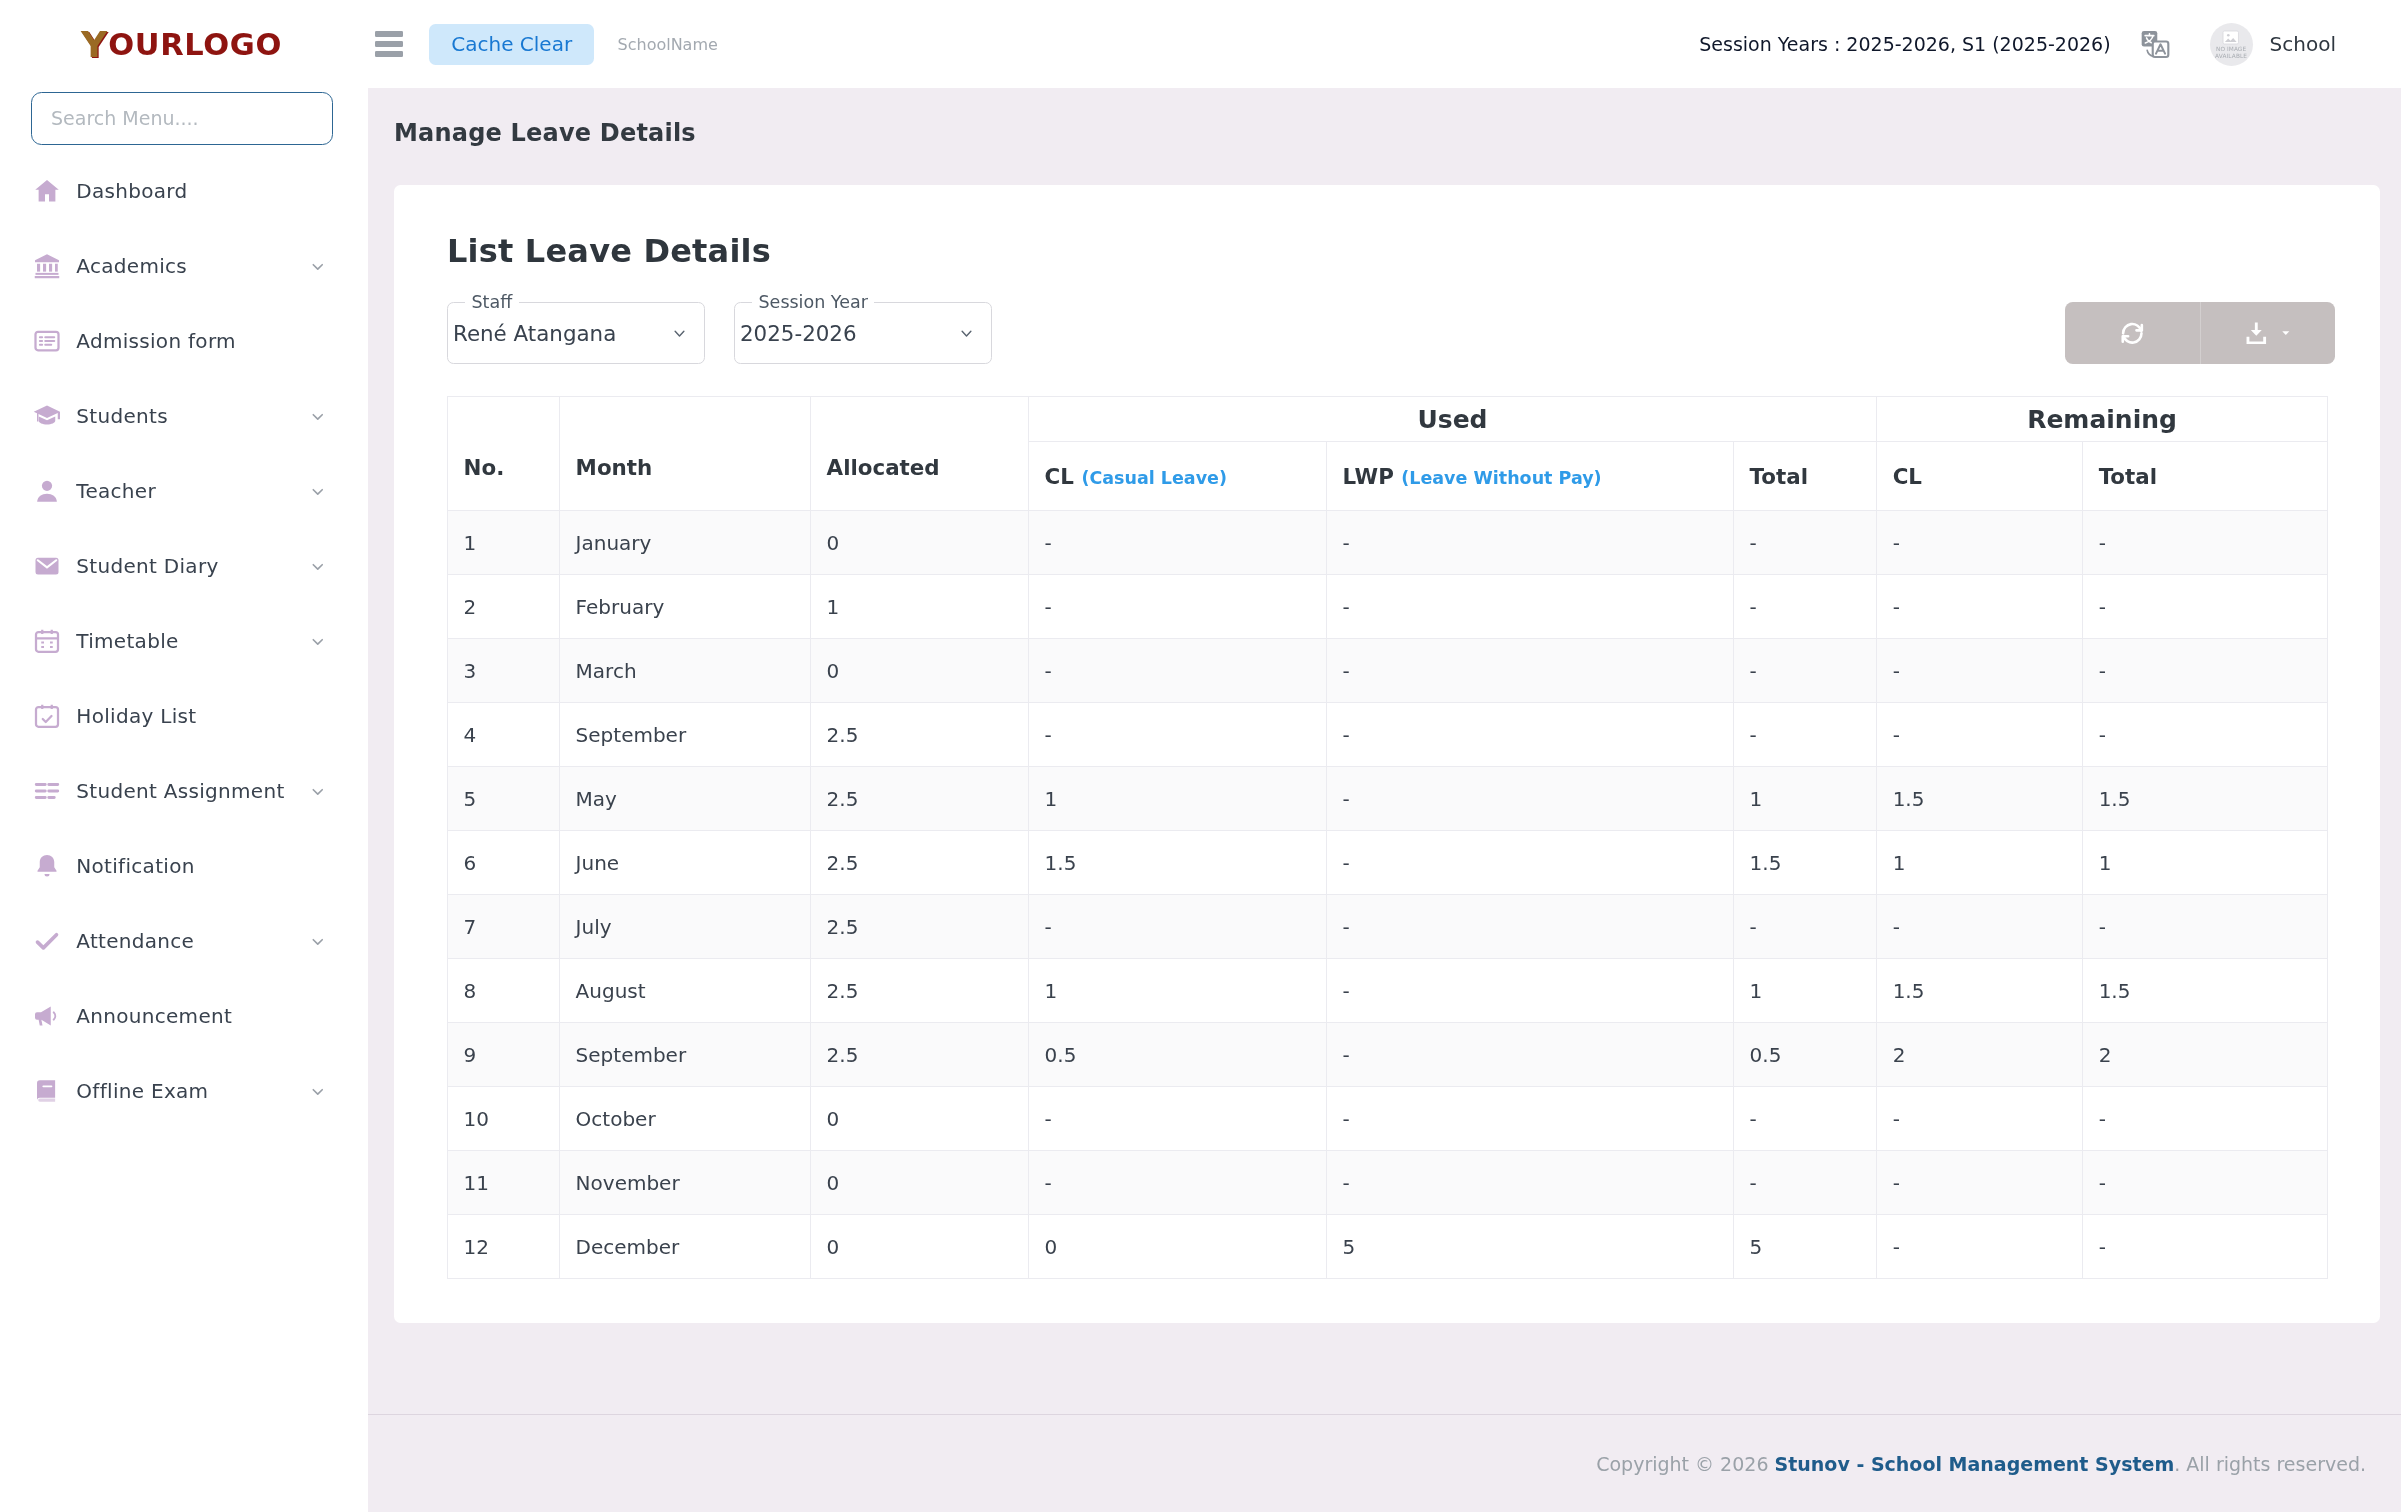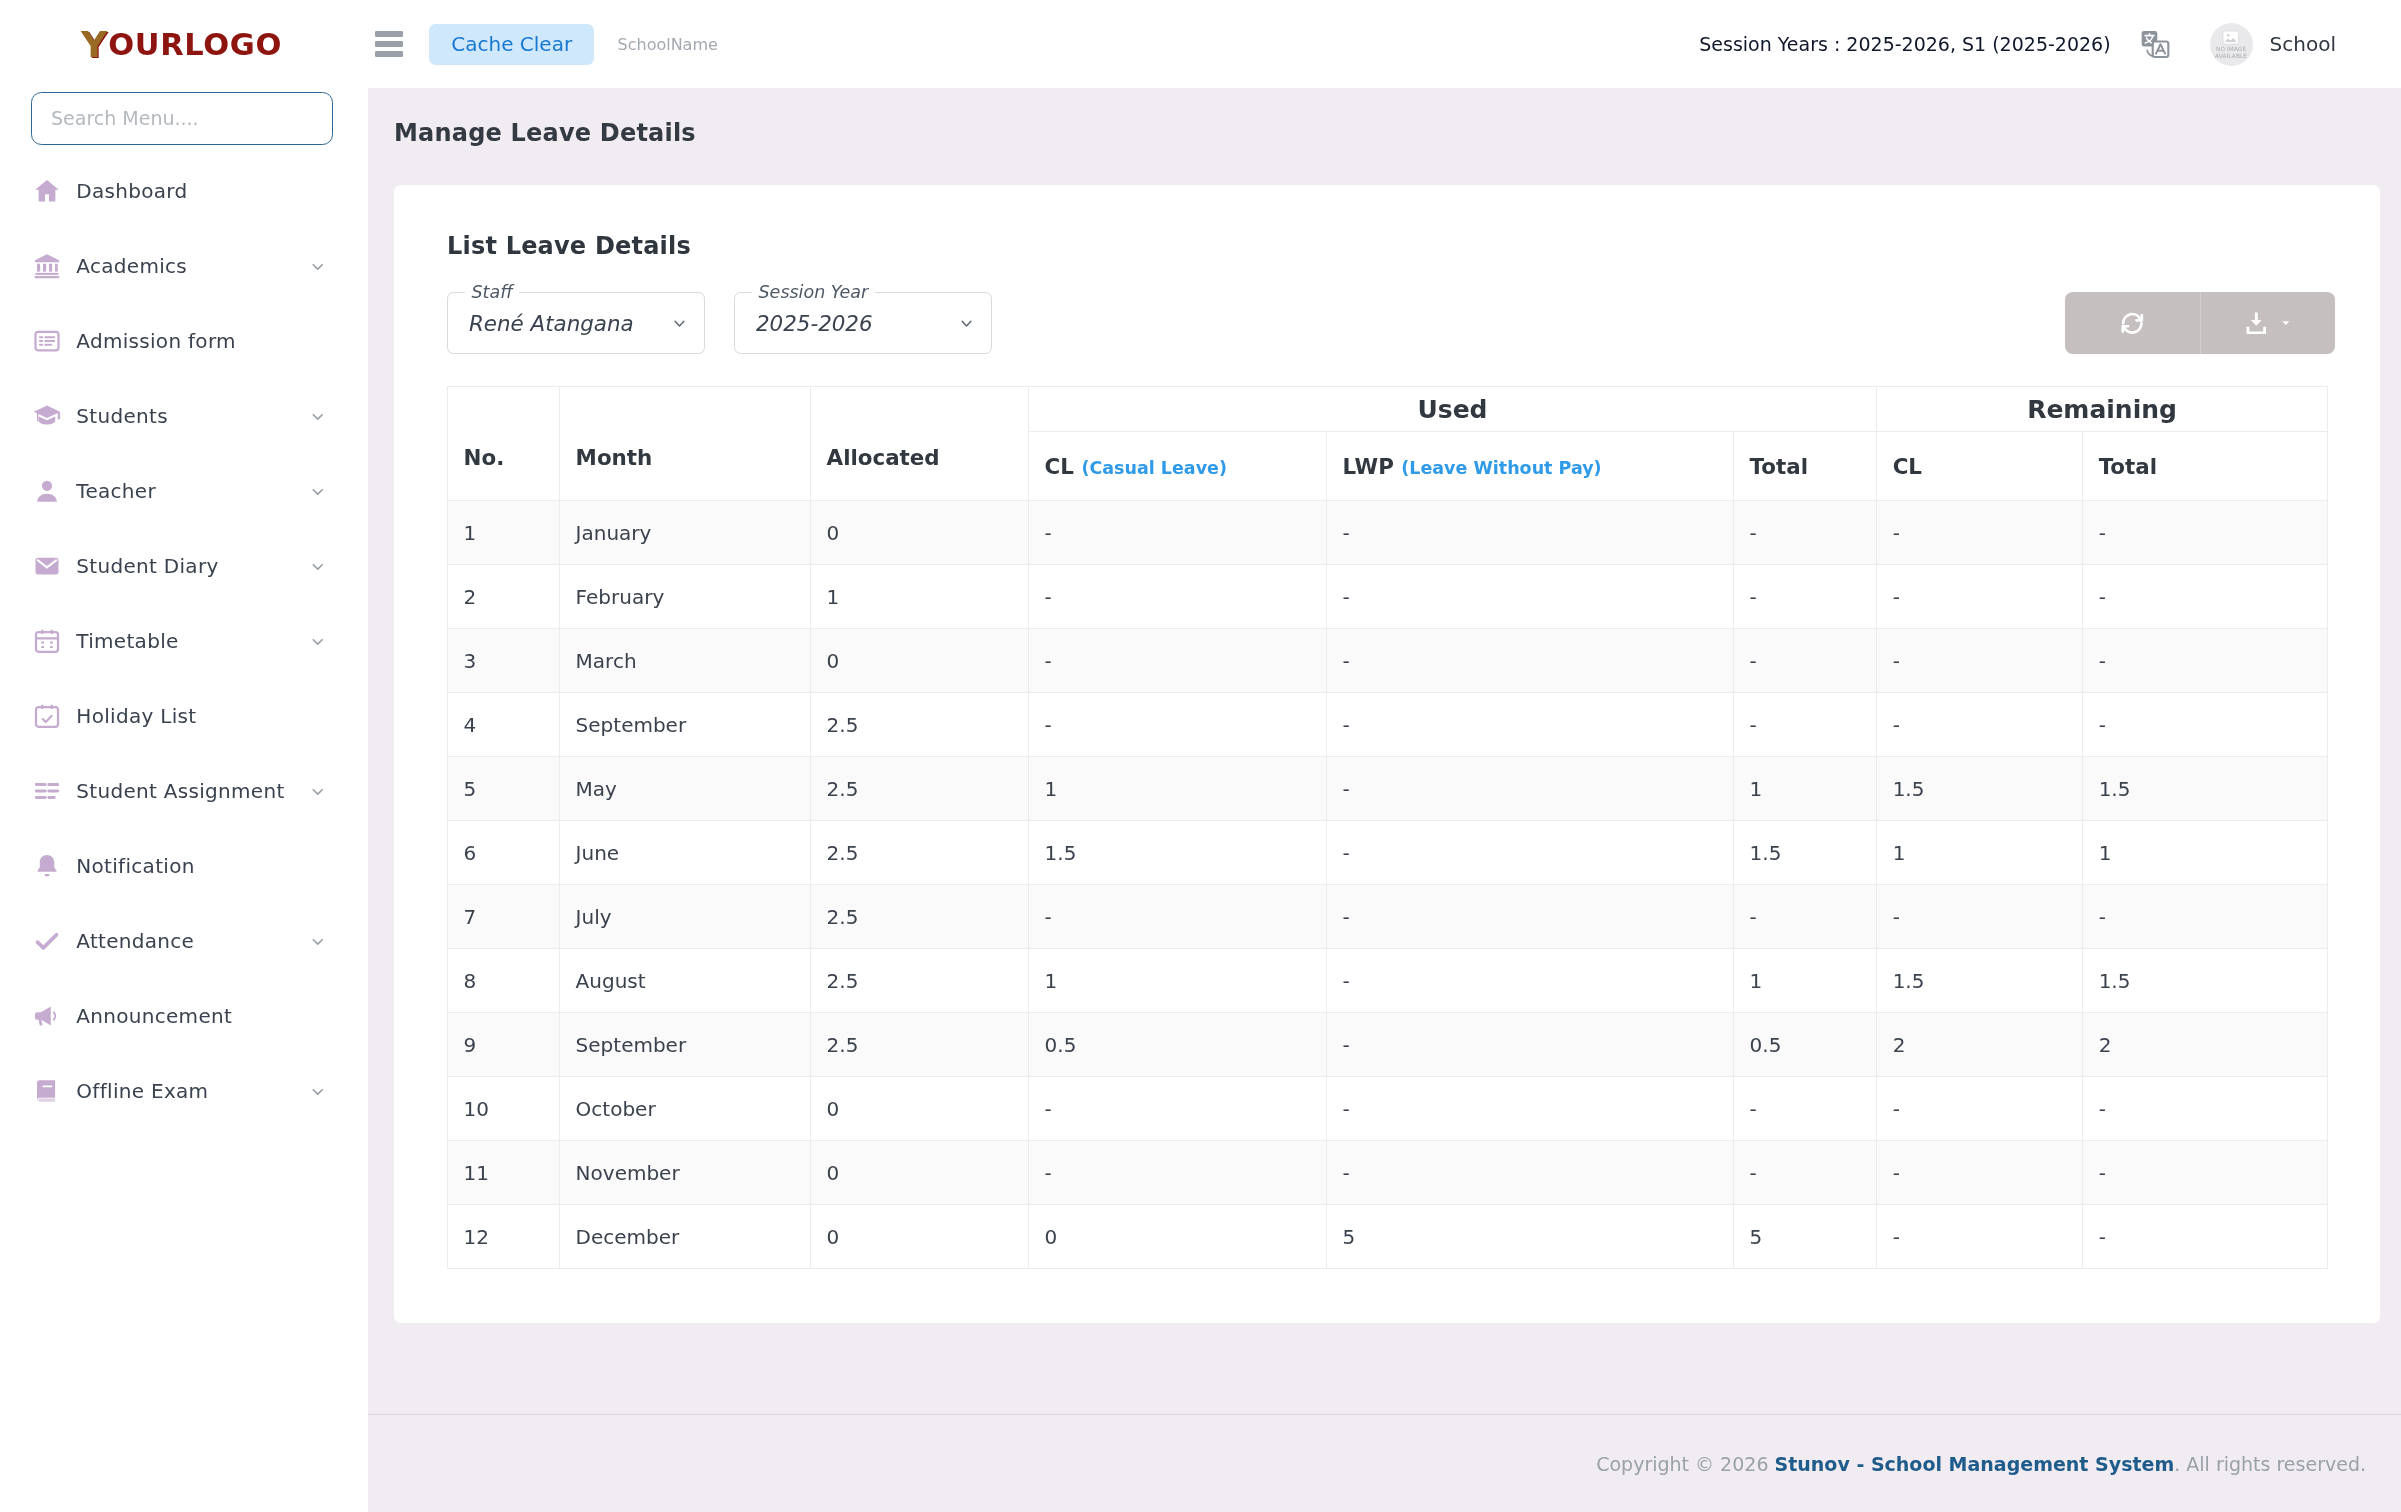--- a/index.html
+++ b/index.html
@@ -82,28 +82,28 @@
     position: absolute; left: 368px; top: 88px; width: 2038px; height: 1425px;
     background: var(--main-background, #f1ecf2);
     padding: 31px 26px 0 26px;
   }
   .page-title { font-size: 24px; font-weight: 600; color: #333a41; letter-spacing: 0.2px; }
 
   .card {
     margin-top: 38px; background: #ffffff; border-radius: 6.5px;
     height: 1138px; padding: 0 53px; position: relative;
   }
-  .card-heading { padding-top: 47px; font-size: 24px; font-weight: 700; color: #2f363d;
+  .card-heading { padding-top: 47px; font-size: 32px; font-weight: 700; color: #2f363d;
                   letter-spacing: 0.2px; }
 
   .filters { margin-top: 32px; display: flex; gap: 29px; position: relative; height: 62px; }
   .select-field {
     position: relative; width: 258px; height: 62px;
     border: 1.3px solid #d8d8dd; border-radius: 6.5px; background: #fff; cursor: pointer;
-    display: flex; align-items: center; padding: 0 42px 0 21px; font-style: italic;
+    display: flex; align-items: center; padding: 0 42px 0 5px;
   }
   .field-label {
     position: absolute; top: -11px; left: 17px; background: #fff; padding: 0 6.5px;
     font-size: 17.5px; color: #4d5864;
   }
   .field-value { font-size: 21.4px; color: #39424e; white-space: nowrap; }
   .field-chevron { position: absolute; right: 14.3px; top: 50%; transform: translateY(-50%);
                    width: 21px; height: 21px; color: #5a6470; }
   .field-chevron svg { width: 21px; height: 21px; display: block; }
 

